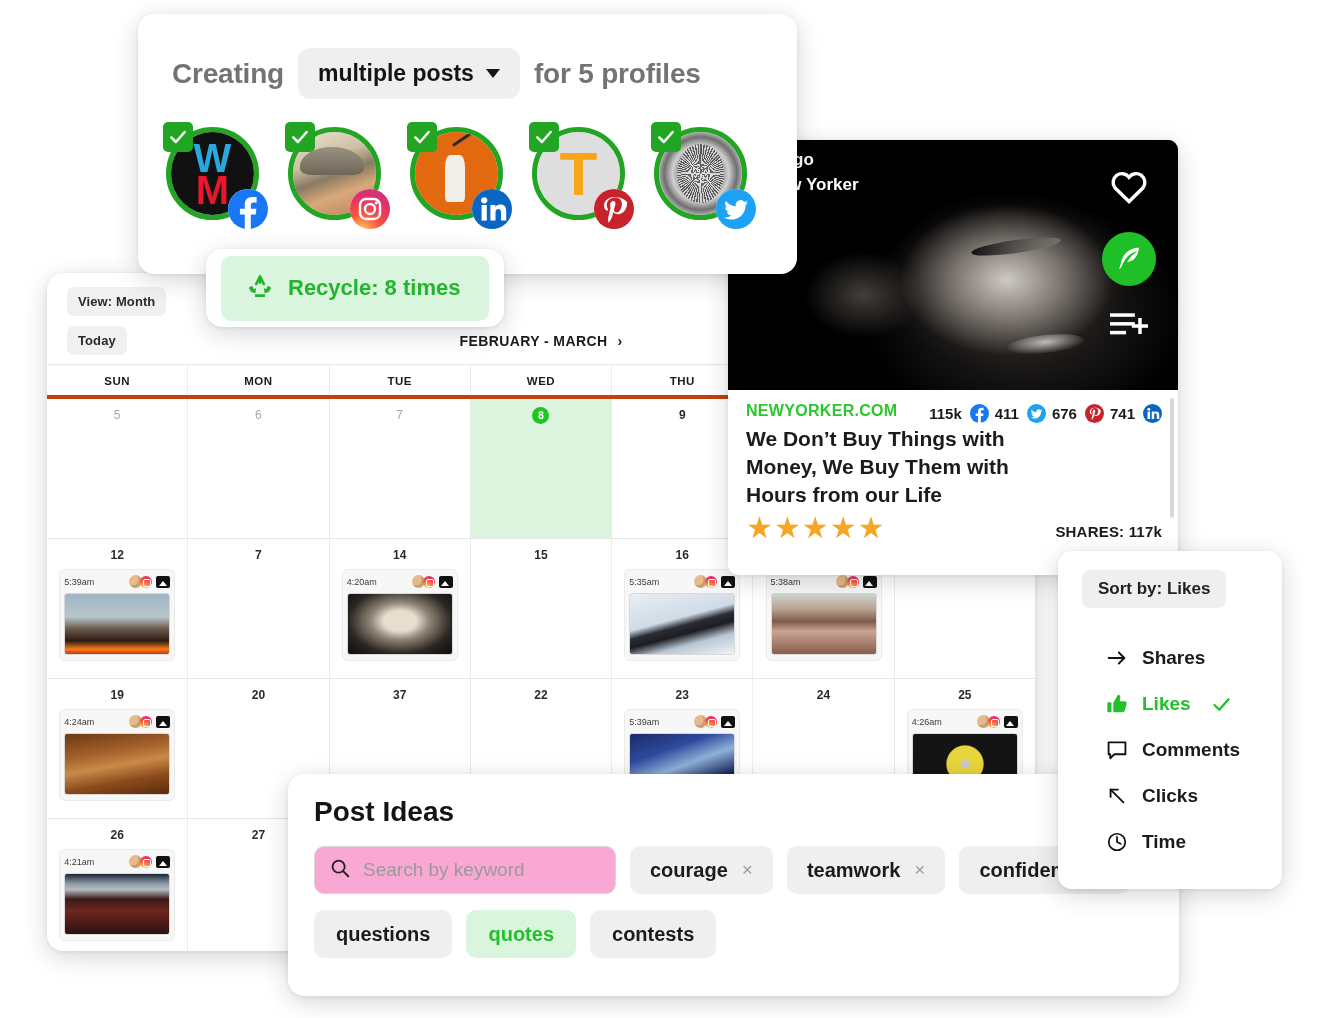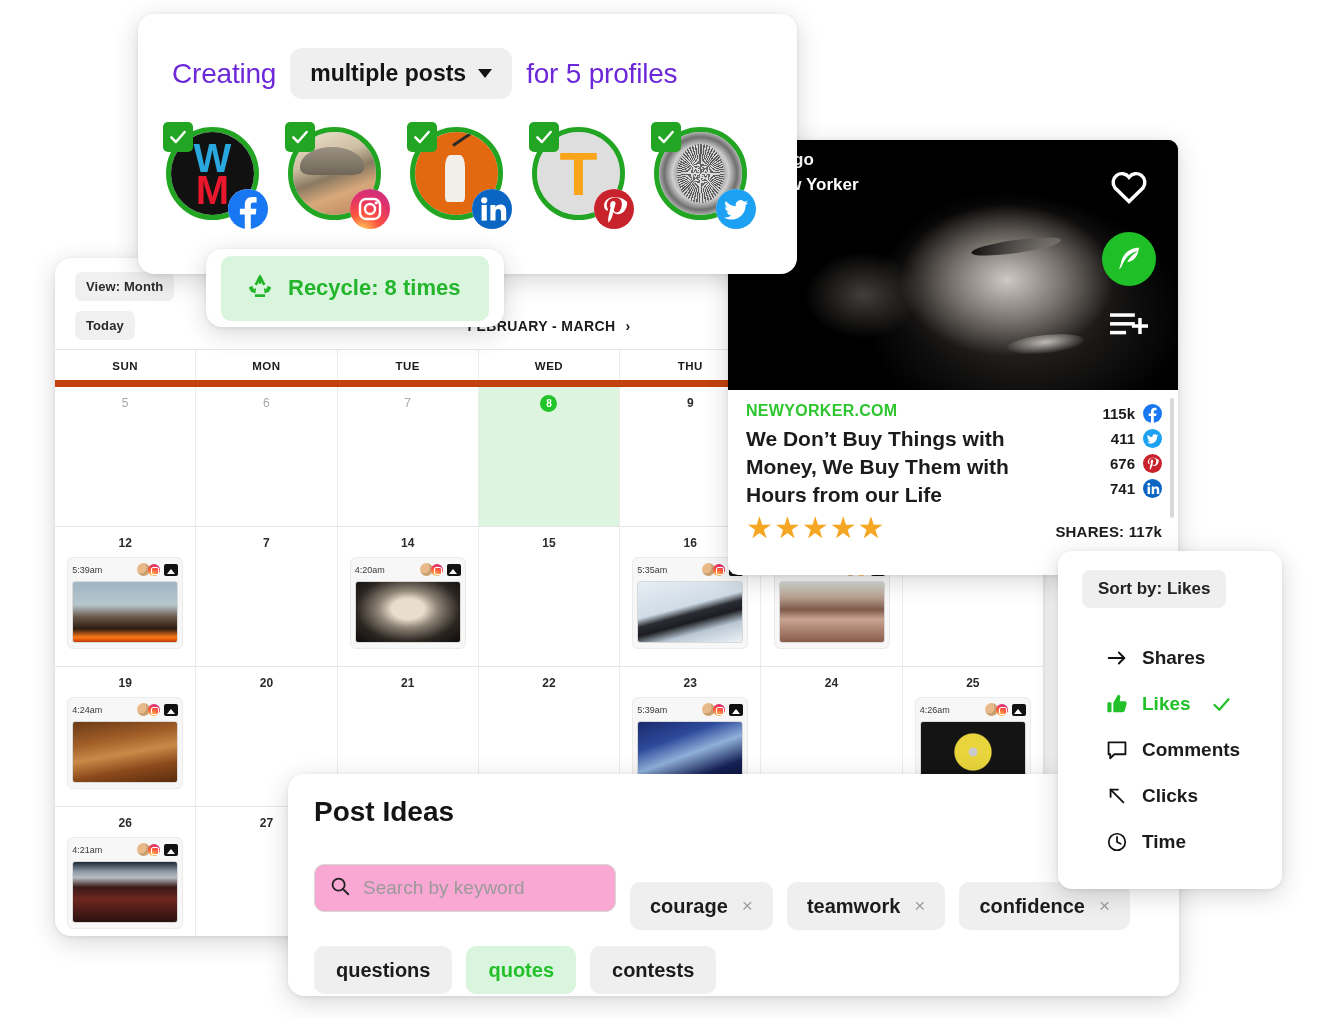--- a/index.html
+++ b/index.html
@@ -15,24 +15,23 @@
   
   .card {
     position: absolute;
     background: #ffffff;
     border-radius: 16px;
     box-shadow: 0 6px 26px rgba(0,0,0,0.16), 0 1px 4px rgba(0,0,0,0.08);
   }
 
   
   #calendar-panel {
-    left: 47px; top: 258px; width: 988px; height: 678px;
+    left: 47px; top: 273px; width: 988px; height: 678px;
     z-index: 10;
     overflow: hidden;
-    margin-left: 8px;
   }
   .cal-toolbar { padding: 14px 20px 0 20px; }
   .pill-btn {
     display: inline-block;
     background: #f0f0f0;
     border-radius: 7px;
     font-size: 13px;
     font-weight: 700;
     color: #2b2b2b;
     padding: 7px 11px;
@@ -46,21 +45,21 @@
   .cal-month {
     position: absolute; left: 0; right: 0;
     text-align: center;
     font-size: 14px; font-weight: 800; color: #1b1b1b;
     letter-spacing: .4px;
     pointer-events: none;
   }
   .cal-month .chev { margin-left: 10px; font-weight: 700; }
 
   .cal-grid { border-top: 1px solid #e6e6e6; }
-  .cal-head { display: flex; border-bottom: 7px solid #c2410c; }
+  .cal-head { display: flex; border-bottom: 4px solid #c2410c; }
   .cal-head > div {
     flex: 1 0 0;
     text-align: center;
     font-size: 11.5px;
     font-weight: 800;
     letter-spacing: .5px;
     color: #1b1b1b;
     padding: 10px 0 8px 0;
     border-right: 1px solid #ececec;
   }
@@ -153,21 +152,21 @@
   
   #creating-card {
     left: 138px; top: 14px; width: 659px; height: 260px;
     z-index: 40;
     padding: 34px 0 0 0;
   }
   .creating-row {
     display: flex; align-items: center; gap: 14px;
     padding: 0 34px;
   }
-  .creating-text { font-size: 28px; font-weight: 400; color: #6d28d9; letter-spacing: -.2px; }
+  .creating-text { font-size: 28px; font-weight: 700; color: #737373; letter-spacing: -.2px; }
   .dropdown-chip {
     background: #efeff0;
     border-radius: 12px;
     padding: 12px 20px;
     display: flex; align-items: center; gap: 12px;
     font-size: 23px; font-weight: 800; color: #141414;
   }
   .caret {
     width: 0; height: 0;
     border-left: 7px solid transparent; border-right: 7px solid transparent;
@@ -299,21 +298,21 @@
   .post-body { padding: 12px 16px 0 18px; position: relative; }
   .post-source { color: #2dc62f; font-size: 16px; font-weight: 600; letter-spacing: .3px; }
   .post-title {
     margin-top: 5px;
     font-size: 21px; font-weight: 800; color: #1b1b1b; line-height: 1.33;
     max-width: 300px;
   }
   .stars { margin-top: 4px; color: #f5a623; font-size: 30px; letter-spacing: 1px; line-height: 1; }
   .post-stats {
     position: absolute; right: 16px; top: 14px;
-    display: flex; flex-direction: column; gap: 6px; align-items: flex-end;
+    display: flex; flex-direction: row; gap: 6px; align-items: flex-end;
   }
   .stat-row { display: flex; align-items: center; gap: 8px; }
   .stat-num { font-size: 15px; font-weight: 800; color: #1b1b1b; }
   .stat-ic svg { width: 19px; height: 19px; display: block; }
   .shares-line {
     position: absolute; right: 16px; top: 133px;
     font-size: 15px; font-weight: 800; color: #1b1b1b; letter-spacing: .2px;
   }
   .post-scroll {
     position: absolute; right: 4px; top: 258px; width: 4px; height: 120px;
@@ -363,21 +362,20 @@
     font-family: "Liberation Sans", sans-serif;
     font-size: 19px; color: #3b3b3b; width: 100%;
   }
   .search-input::placeholder { color: #9a9a9a; }
   .tag-chip {
     background: #efefef; border-radius: 10px; height: 48px;
     display: flex; align-items: center; gap: 14px;
     padding: 0 20px;
     font-size: 20px; font-weight: 800; color: #1b1b1b;
     white-space: nowrap;
-    margin-top: 36px;
   }
   .tag-x { color: #9e9e9e; font-size: 19px; font-weight: 400; }
   .ideas-row2 { display: flex; gap: 14px; padding: 16px 0 0 26px; }
   .cat-chip {
     background: #efefef; border-radius: 10px; height: 48px;
     display: flex; align-items: center; padding: 0 22px;
     font-size: 20px; font-weight: 700; color: #1b1b1b;
     white-space: nowrap;
   }
   .cat-chip.sel { background: #d9f5dd; color: #22c12a; }
@@ -500,21 +498,21 @@
                   <span class="ev-net"></span>
                   <span class="ev-imgicon"></span>
                 </div>
                 <div class="ev-thumb th-rust"></div>
               </div>
             </div>
             <div class="cal-cell">
               <span class="daynum">20</span>
             </div>
             <div class="cal-cell">
-              <span class="daynum">21</span>
+              <span class="daynum">37</span>
             </div>
             <div class="cal-cell">
               <span class="daynum">22</span>
             </div>
             <div class="cal-cell">
               <span class="daynum">23</span>
               <div class="ev">
                 <div class="ev-top">
                   <span class="ev-time">5:39am</span>
                   <span class="ev-avatar"></span>

